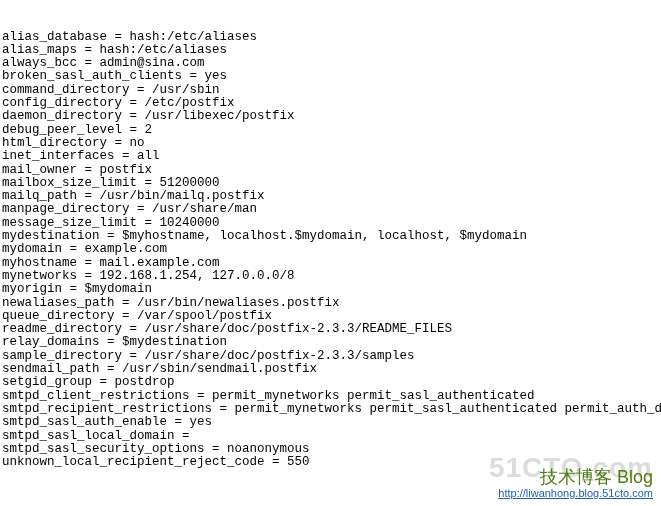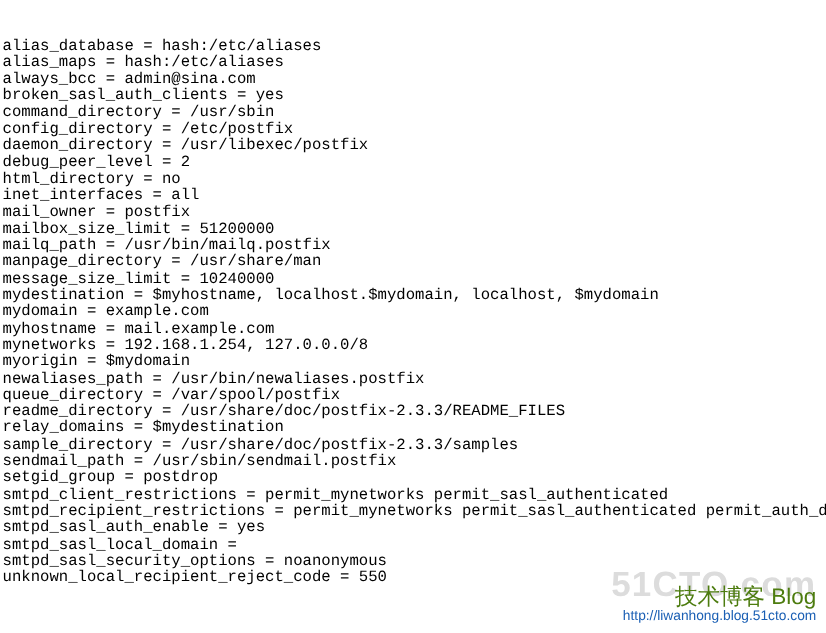--- a/index.html
+++ b/index.html
@@ -41,20 +41,21 @@
     color: #4d7c0f;
     margin-top: -4px;
   }
   .attribution {
     position: absolute;
     right: 8px;
     bottom: 6px;
     font-family: Arial, sans-serif;
     font-size: 11px;
     color: #1a5fb4;
+    text-decoration: underline;
   }
 </style>
 </head>
 <body>
 
 <div class="terminal">
   <div id="config-block"><span class="line">alias_database = hash:/etc/aliases</span><span class="line">alias_maps = hash:/etc/aliases</span><span class="line">always_bcc = admin@sina.com</span><span class="line">broken_sasl_auth_clients = yes</span><span class="line">command_directory = /usr/sbin</span><span class="line">config_directory = /etc/postfix</span><span class="line">daemon_directory = /usr/libexec/postfix</span><span class="line">debug_peer_level = 2</span><span class="line">html_directory = no</span><span class="line">inet_interfaces = all</span><span class="line">mail_owner = postfix</span><span class="line">mailbox_size_limit = 51200000</span><span class="line">mailq_path = /usr/bin/mailq.postfix</span><span class="line">manpage_directory = /usr/share/man</span><span class="line">message_size_limit = 10240000</span><span class="line">mydestination = $myhostname, localhost.$mydomain, localhost, $mydomain</span><span class="line">mydomain = example.com</span><span class="line">myhostname = mail.example.com</span><span class="line">mynetworks = 192.168.1.254, 127.0.0.0/8</span><span class="line">myorigin = $mydomain</span><span class="line">newaliases_path = /usr/bin/newaliases.postfix</span><span class="line">queue_directory = /var/spool/postfix</span><span class="line">readme_directory = /usr/share/doc/postfix-2.3.3/README_FILES</span><span class="line">relay_domains = $mydestination</span><span class="line">sample_directory = /usr/share/doc/postfix-2.3.3/samples</span><span class="line">sendmail_path = /usr/sbin/sendmail.postfix</span><span class="line">setgid_group = postdrop</span><span class="line">smtpd_client_restrictions = permit_mynetworks permit_sasl_authenticated</span><span class="line">smtpd_recipient_restrictions = permit_mynetworks permit_sasl_authenticated permit_auth_destination reject</span><span class="line">smtpd_sasl_auth_enable = yes</span><span class="line">smtpd_sasl_local_domain =</span><span class="line">smtpd_sasl_security_options = noanonymous</span><span class="line">unknown_local_recipient_reject_code = 550</span></div>
   
 </div>
 

